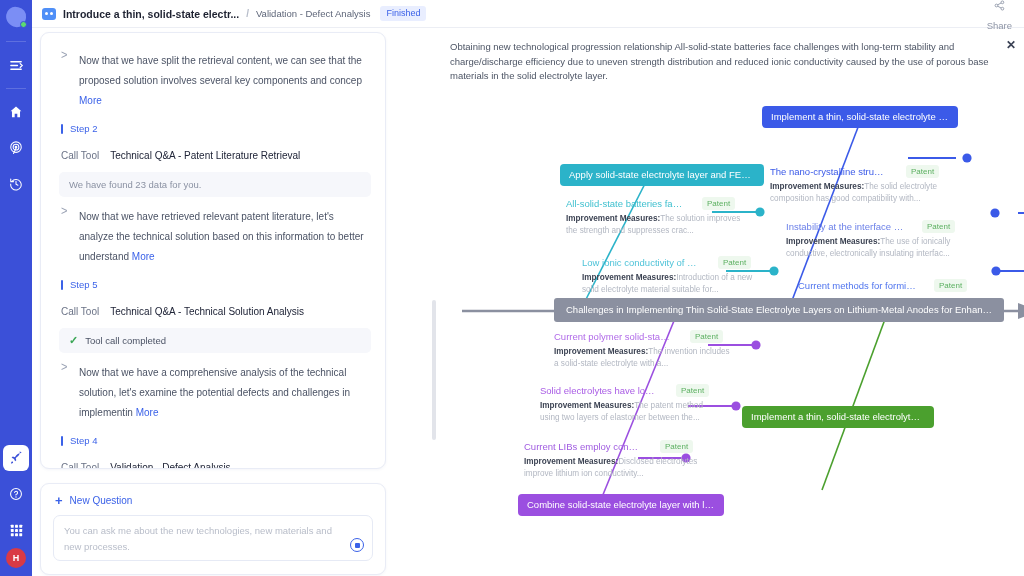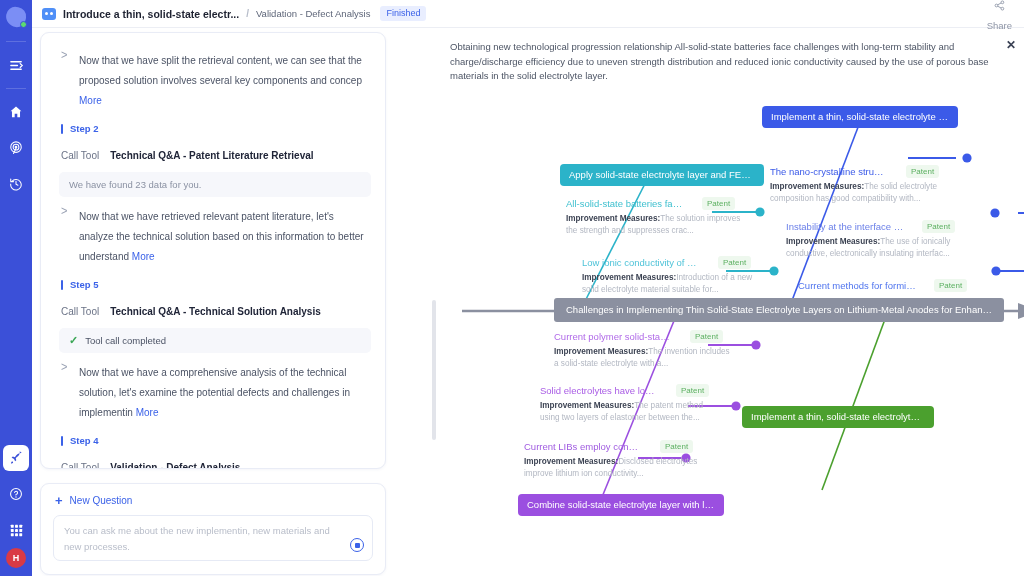--- a/index.html
+++ b/index.html
@@ -109,29 +109,29 @@
     transform: scaleY(1.15);
   }
   .msg-text {
     font-size: 10px; line-height: 20px; color: #4b5365;
     max-width: 288px;
   }
   .msg-more { color: #3b62e8; font-size: 10px; }
   .step-label {
     display: flex; align-items: center; gap: 7px;
     padding: 8px 0 7px 6px;
-    font-size: 9.5px; font-weight: bold; color: #3b62e8;
+    font-size: 9.5px; font-weight: normal; color: #3b62e8;
   }
   .step-bar { width: 2px; height: 10px; background: #3b62e8; border-radius: 1px; }
   .calltool-row {
     display: flex; align-items: baseline; gap: 11px;
     padding: 9px 0 9px 6px;
   }
   .calltool-k { font-size: 10px; color: #6a7286; }
-  .calltool-v { font-size: 10px; color: #202538; font-weight: bold; }
+  .calltool-v { font-size: 10px; color: #202538; font-weight: normal; }
   .result-box {
     background: #f6f7fb; border-radius: 5px;
     padding: 7px 10px; margin: 2px 0 2px 4px;
     font-size: 9.5px; color: #8b92a3;
     display: flex; align-items: center; gap: 7px;
   }
   .check { color: #3aa655; font-size: 11px; font-weight: bold; line-height: 1; }
   .result-box.done { color: #4b5365; }
 
   .ask-card {
@@ -359,21 +359,21 @@
             <span class="calltool-v">Validation - Defect Analysis</span>
           </div>
         </div>
 
       <div class="card ask-card">
         <div class="newq">
           <span class="newq-plus">+</span>
           <span>New Question</span>
         </div>
         <div class="ask-input">
-          <div class="ask-placeholder">You can ask me about the new implementin, new materials and new processes.</div>
+          <div class="ask-placeholder">You can ask me about the new technologies, new materials and new processes.</div>
           <div class="send-btn">
               <i></i>
             </div>
         </div>
       </div>
     </div>
     <div class="col-scrollbar"></div>
 
     <div class="diagram">
       <div class="summary">Obtaining new technological progression relationship All-solid-state batteries face challenges with long-term stability and charge/discharge efficiency due to uneven strength distribution and reduced ionic conductivity caused by the use of porous base materials in the solid electrolyte layer.</div>

